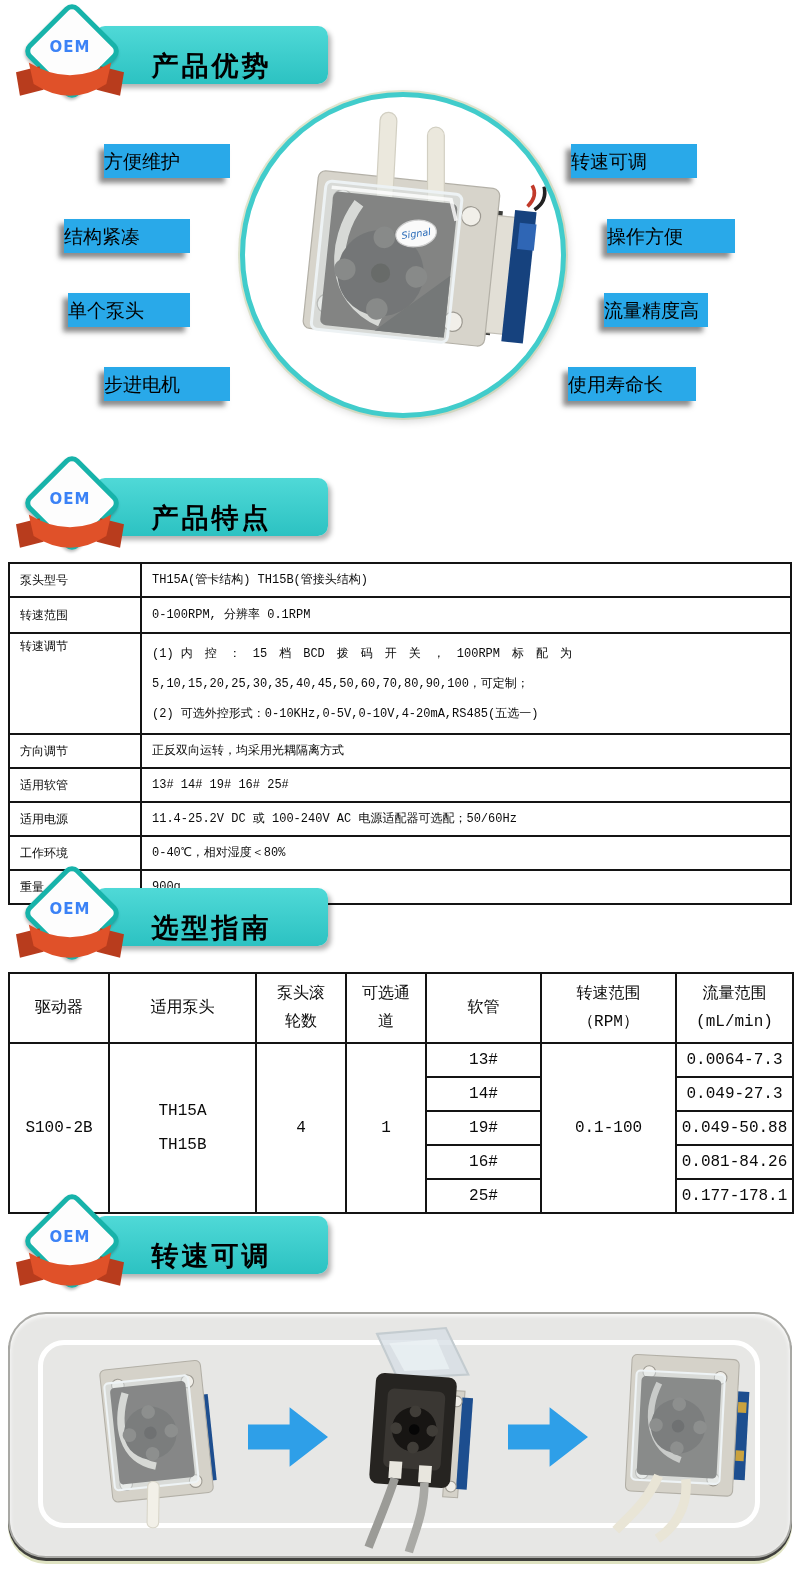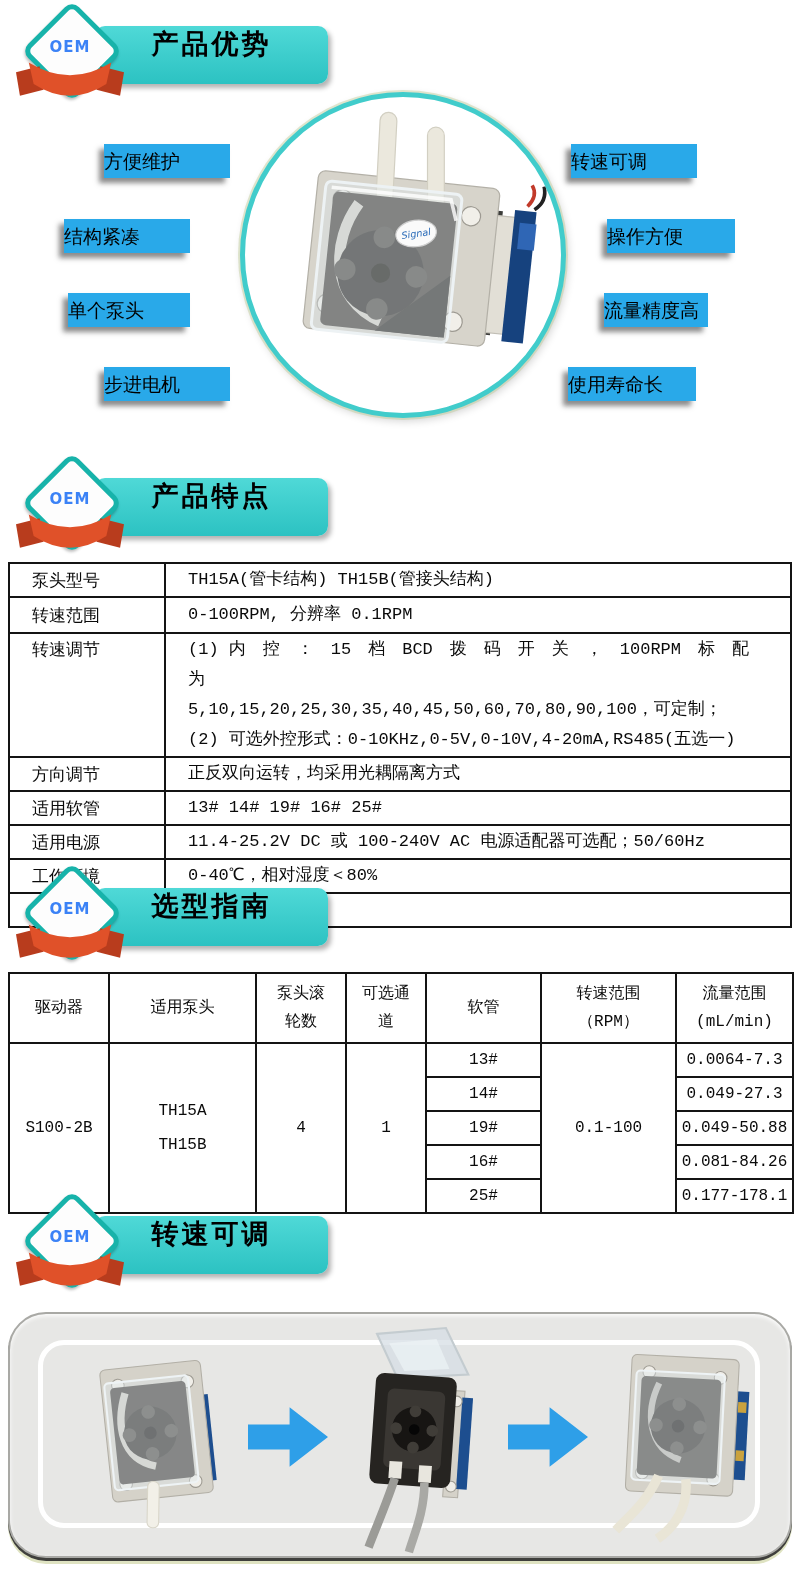--- a/index.html
+++ b/index.html
@@ -4,21 +4,21 @@
 <style>
   html,body{margin:0;padding:0;background:#fff;}
   #page{position:relative;width:800px;height:1570px;background:#fff;overflow:hidden;
         font-family:"DejaVu Sans","Liberation Sans",sans-serif;color:#111;}
 
   
   .hdr{position:absolute;left:0;width:400px;height:110px;}
   .hdr .bar{position:absolute;left:95px;top:22px;width:233px;height:58px;
             background:linear-gradient(#4fd9d7,#2cc2c2);
             border-radius:10px;box-shadow:3px 4px 5px rgba(0,0,0,.30);
-            display:flex;align-items:flex-start;justify-content:center;
+            display:flex;align-items:flex-end;justify-content:center;
             font-size:27px;font-weight:600;letter-spacing:3px;color:#000;}
   .oem{position:absolute;left:14px;top:0;width:112px;height:110px;}
   .oem .diamond{position:absolute;left:22px;top:11px;width:62px;height:62px;
                 background:#fdfdfd;border:5px solid #17b3aa;border-radius:10px;
                 transform:rotate(45deg);box-shadow:1px 2px 3px rgba(0,0,0,.25);}
   .oem .ribbon{position:absolute;left:2px;top:56px;width:108px;height:46px;}
   .oem .oem-text{position:absolute;left:6px;top:34px;width:100px;text-align:center;
                  font-size:15px;font-weight:600;color:#3b82f6;letter-spacing:1px;}
 
   
@@ -28,21 +28,21 @@
   .circle{position:absolute;left:240px;top:92px;width:316px;height:316px;border-radius:50%;
           background:#fff;border:5px solid #41cccb;
           box-shadow:0 0 0 2px rgba(190,205,150,.45),2px 3px 8px rgba(0,0,0,.18);
           display:flex;align-items:center;justify-content:center;overflow:hidden;}
 
   
   .tablewrap{position:absolute;left:8px;width:784px;}
   table{border-collapse:collapse;width:784px;table-layout:fixed;
         font-family:"Liberation Mono","DejaVu Sans Mono",monospace;}
   td,th{border:2px solid #141414;font-weight:normal;color:#0a0a0a;}
-  .ftable td{font-size:17px;padding:1px 22px;vertical-align:middle;border-radius:11px;}
+  .ftable td{font-size:12px;padding:1px 10px;vertical-align:middle;border-radius:11px;}
   .ftable .flabel{width:110px;}
   .ftable .fvalue{white-space:pre-line;line-height:30px;}
   .stable th,.stable td{text-align:center;font-size:16px;white-space:pre-line;
                         line-height:24px;padding:2px 4px;}
   .stable th{line-height:28px;}
 
   
   .panel{position:absolute;left:8px;top:1312px;width:780px;height:242px;
          background:#e7e7e5;border:2px solid #a9a9a5;border-radius:38px;
          box-shadow:0 3px 0 #3f3f3c,0 6px 0 #dfe3c2,inset 0 2px 4px rgba(255,255,255,.9);}

